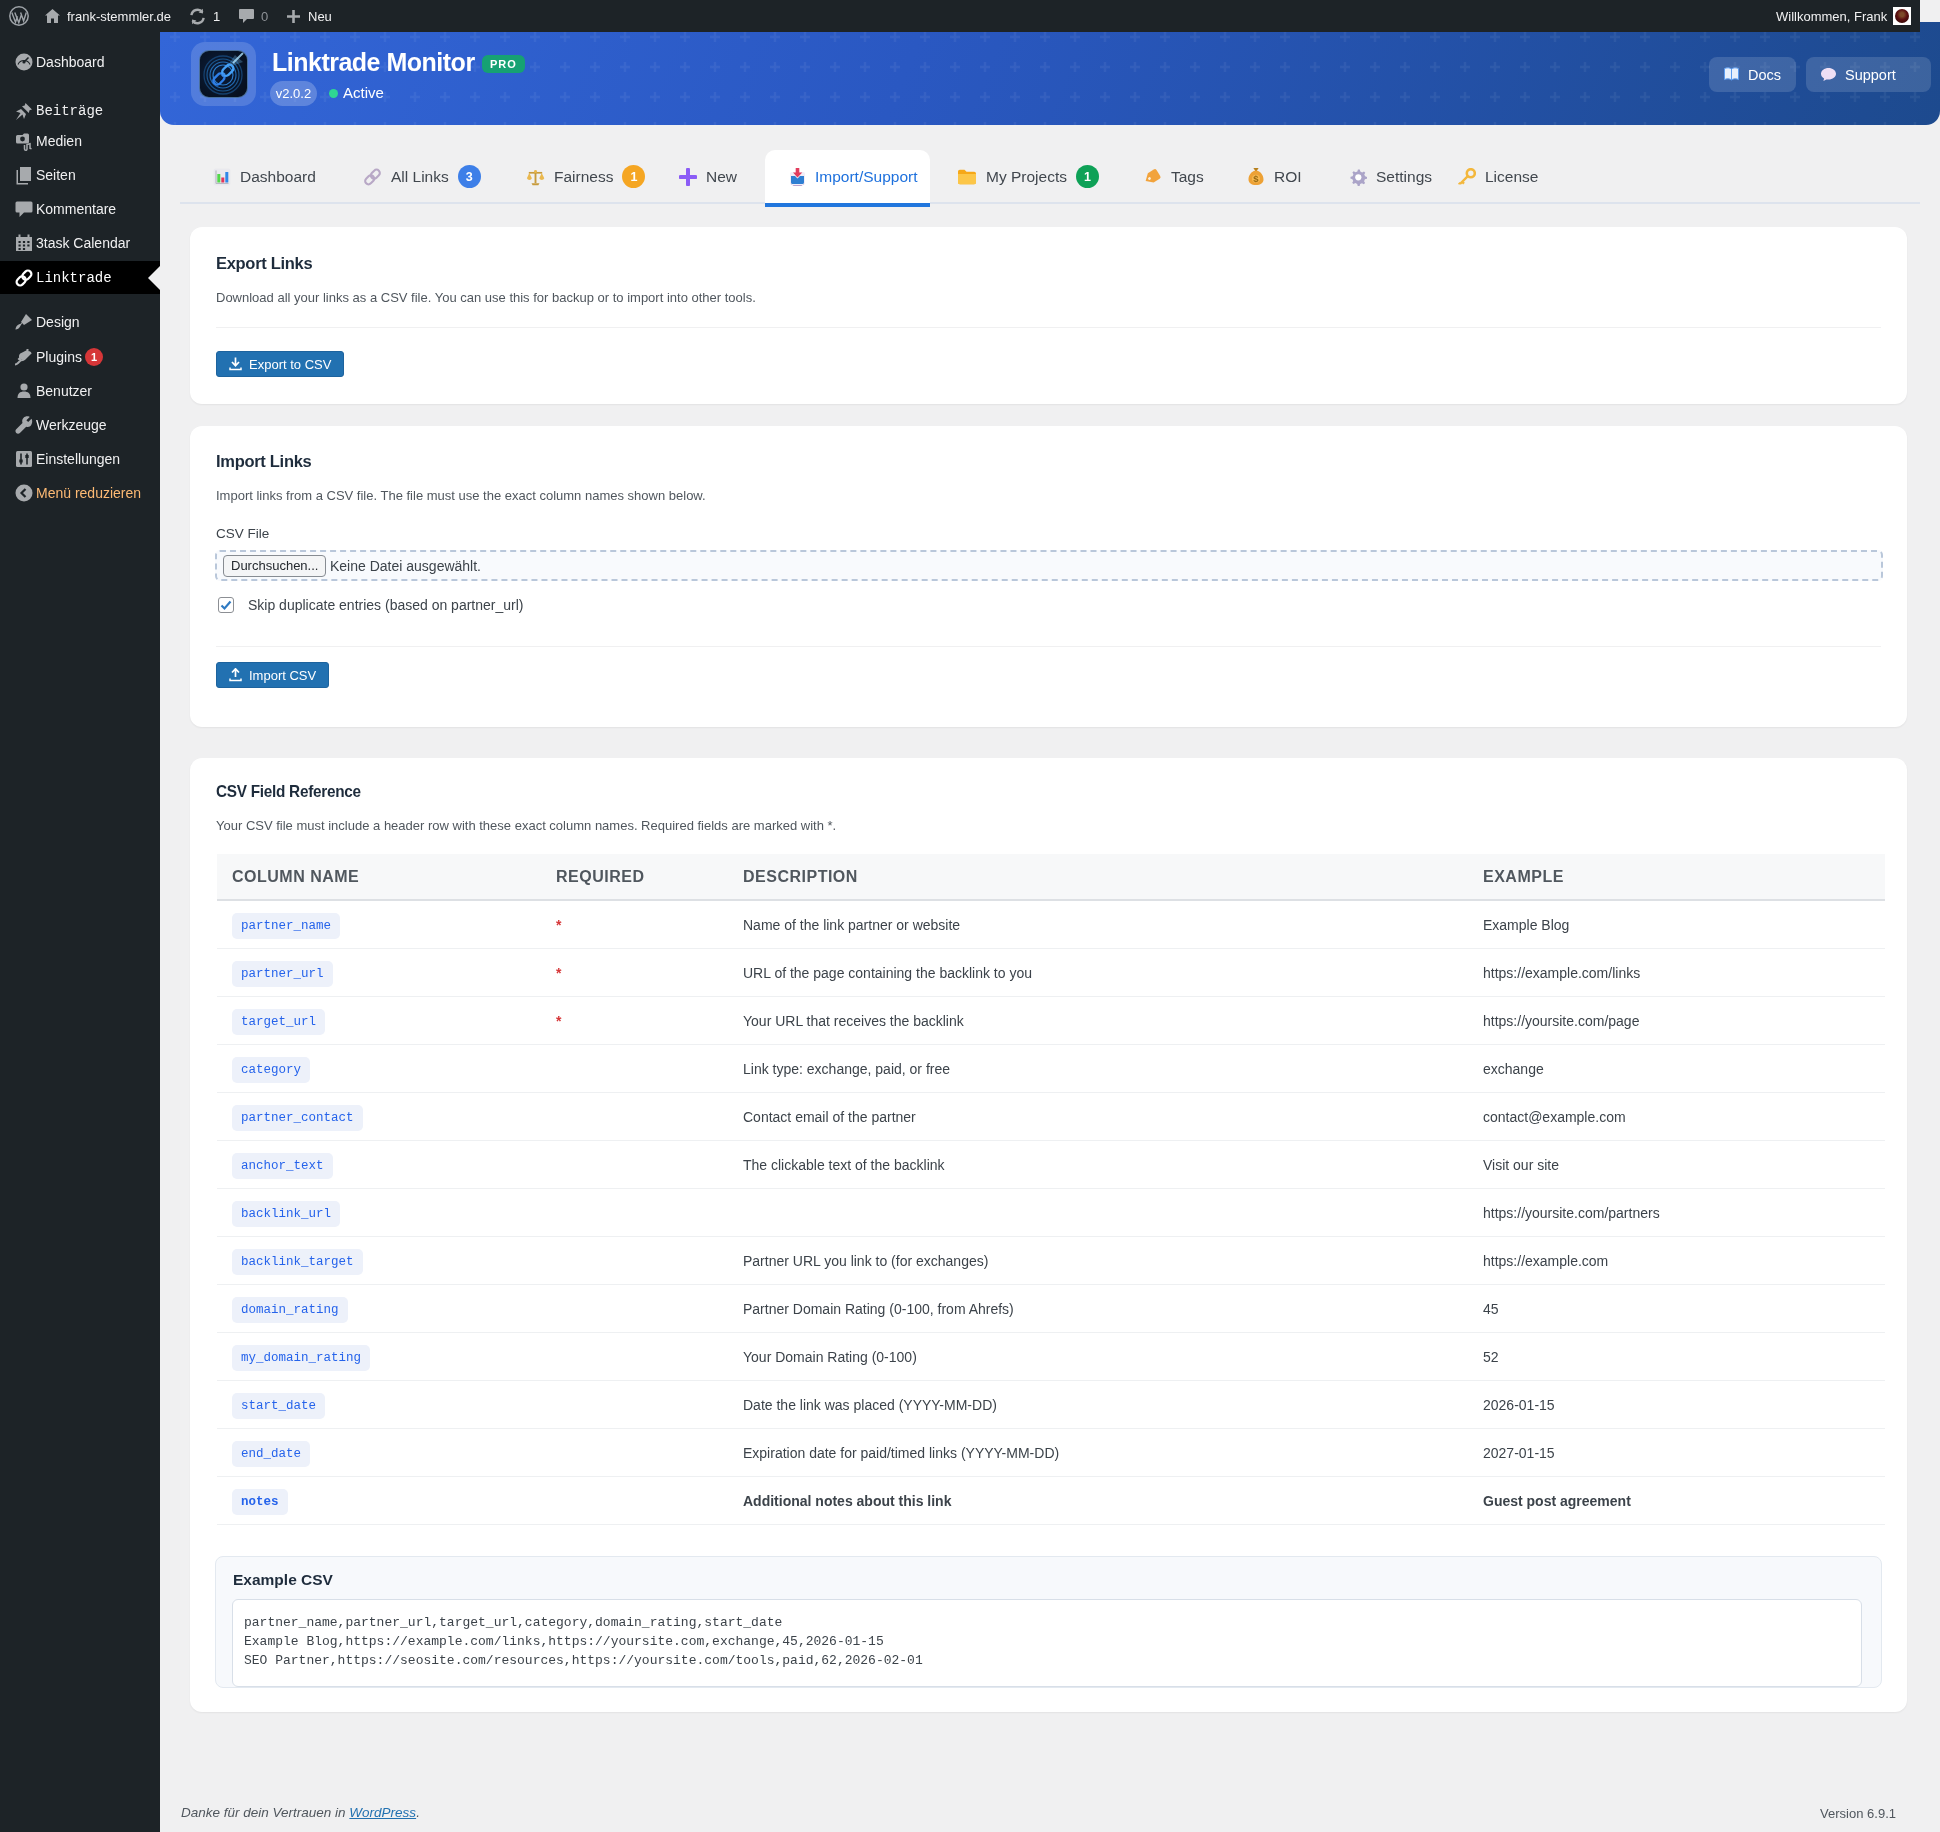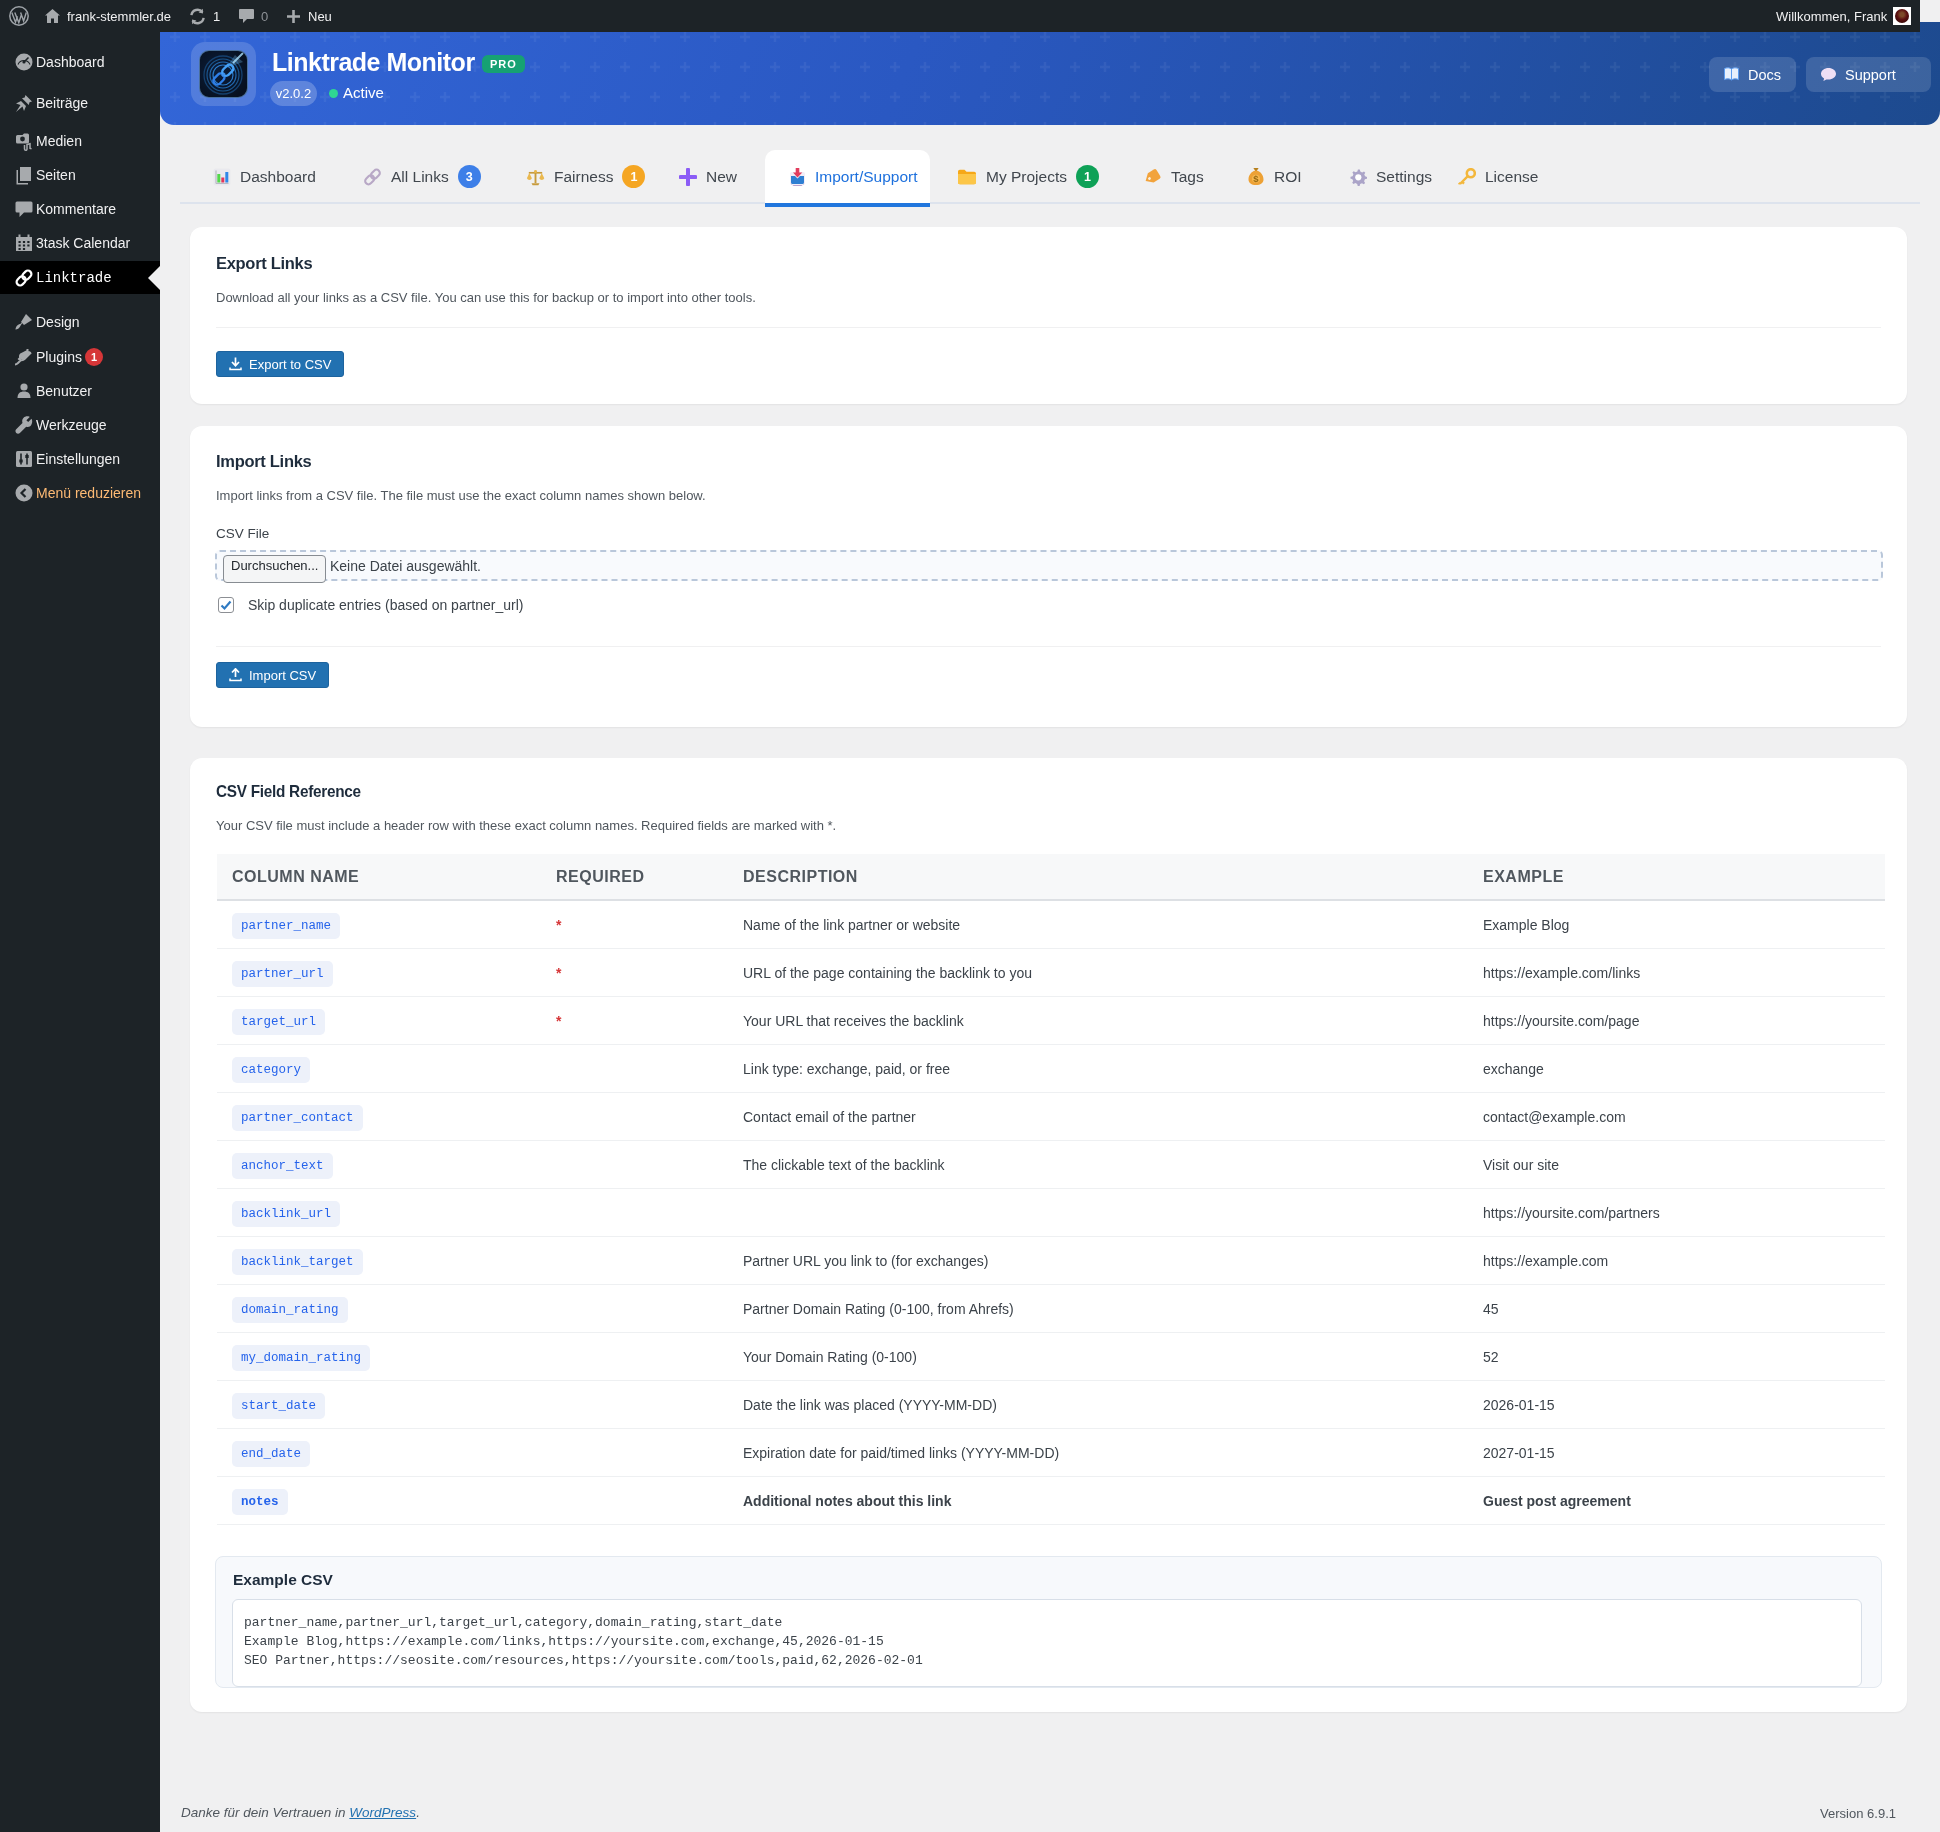--- a/index.html
+++ b/index.html
@@ -142,21 +142,21 @@
 <div id="sidebar" class="abs">
   <div class="mi" style="top:13px;">
     <svg width="20" height="20" viewBox="0 0 20 20">
         <circle cx="10" cy="10" r="8.5" fill="#a7aaad"></circle>
         <path d="M10 10 L14.5 5.5" stroke="#1d2327" stroke-width="1.6"></path>
         <circle cx="10" cy="10" r="1.6" fill="#1d2327"></circle>
         <path d="M4 12.5 A6.5 6.5 0 0 1 16 12.5" fill="none" stroke="#1d2327" stroke-width="1.1"></path>
       </svg>
     <div class="t">Dashboard</div>
   </div>
-  <div class="mi" style="top:54px;">
+  <div class="mi" style="top:62px;font-family:Liberation Mono, monospace;">
     <svg width="20" height="20" viewBox="0 0 20 20">
         <path d="M11.5 2 L18 8.5 L15.5 9.3 L14.8 12 L8 5.2 L10.7 4.5 Z M7 8 L12 13 L10 18 L8.5 13.5 L2 19 L6.5 12 L2 10.5 Z" fill="#a7aaad"></path>
       </svg>
     <div class="t">Beiträge</div>
   </div>
   <div class="mi" style="top:92px;">
     <svg width="20" height="20" viewBox="0 0 20 20">
         <path d="M2 4 H7 L8.5 2.5 H12 A1.5 1.5 0 0 1 13.5 4 V11 A1.5 1.5 0 0 1 12 12.5 H2 A1.5 1.5 0 0 1 .5 11 V5.5 A1.5 1.5 0 0 1 2 4 Z" fill="#a7aaad" transform="translate(1.5,0)"></path>
         <circle cx="8.5" cy="8" r="2.4" fill="#1d2327"></circle>
         <path d="M13 13.5 V17.5 A1.2 1.2 0 0 0 15.5 17.5 V13 L18.5 12.3 V16.8 A1.2 1.2 0 0 0 20 16.8" fill="none" stroke="#a7aaad" stroke-width="1.5" transform="translate(-2.5,.5)"></path>
@@ -354,21 +354,21 @@
         <path d="M1 10.5 V12.5 H12 V10.5" stroke="#fff" stroke-width="1.5" fill="none"></path>
       </svg>
     <span>Export to CSV</span>
   </div>
 </div>
 <div class="card" id="card2" style="top:426px; height:301px;">
   <h2 style="top:26px;">Import Links</h2>
   <p class="desc" style="top:62px;">Import links from a CSV file. The file must use the exact column names shown below.</p>
   <div class="abs" style="left:26px; top:100px; font-size:13.5px; color:#3c434a;">CSV File</div>
   <div class="abs" style="left:25px; top:124px; width:1668px; height:31px; border:2px dashed #b9c7da; border-radius:5px; background:#f8fafd;">
-    <div style="position:absolute; left:6px; top:3px; height:28px; padding:0 7px; background:#f4f5f6; border:1px solid #878c92; border-radius:4px; font-size:13px; color:#23282e; line-height:20px;">Durchsuchen...</div>
+    <div style="position:absolute; left:6px; top:3px; height:22px; padding:0 7px; background:#f4f5f6; border:1px solid #878c92; border-radius:4px; font-size:13px; color:#23282e; line-height:20px;">Durchsuchen...</div>
     <div style="position:absolute; left:113px; top:6px; font-size:14px; color:#3c434a;">Keine Datei ausgewählt.</div>
   </div>
   <div class="abs" style="left:28px; top:171px; width:16px; height:16px; background:#fff; border:1px solid #8c8f94; border-radius:3px;">
     <svg width="14" height="14" viewBox="0 0 14 14" style="position:absolute;left:0;top:0;">
         <path d="M2.5 7.5 L5.5 10.5 L11.5 3.5" fill="none" stroke="#2f7ac2" stroke-width="2.2"></path>
       </svg>
   </div>
   <div class="abs" style="left:58px; top:171px; font-size:14px; color:#3c434a;">Skip duplicate entries (based on partner_url)</div>
   <div class="hr" style="top:220px;"></div>
   <div class="bbtn" style="top:236px;">

